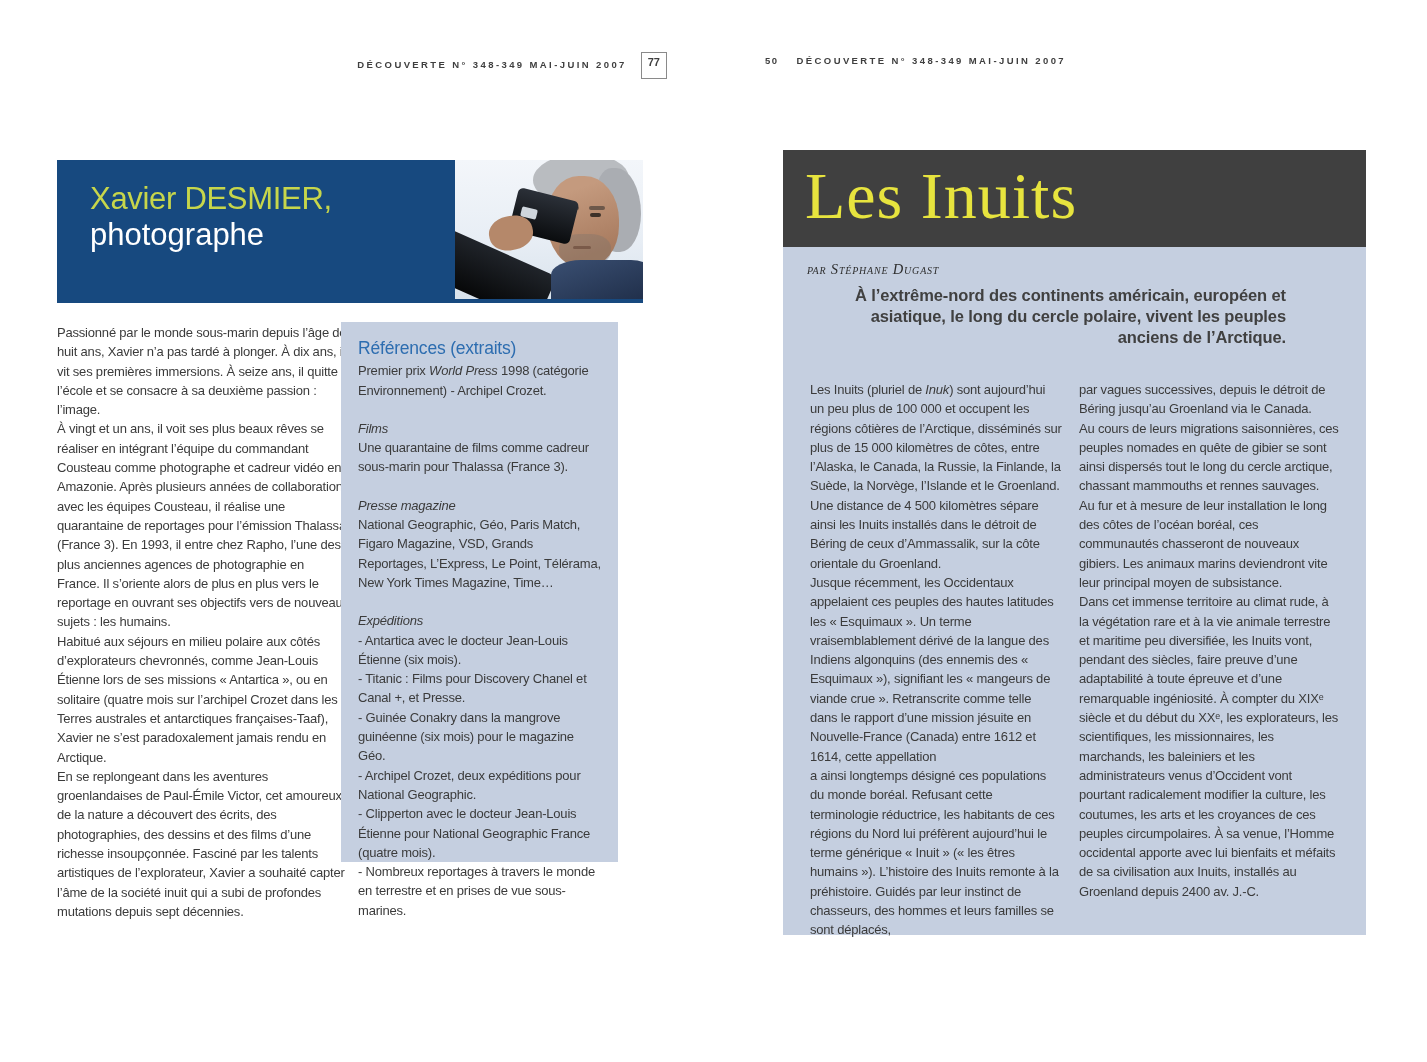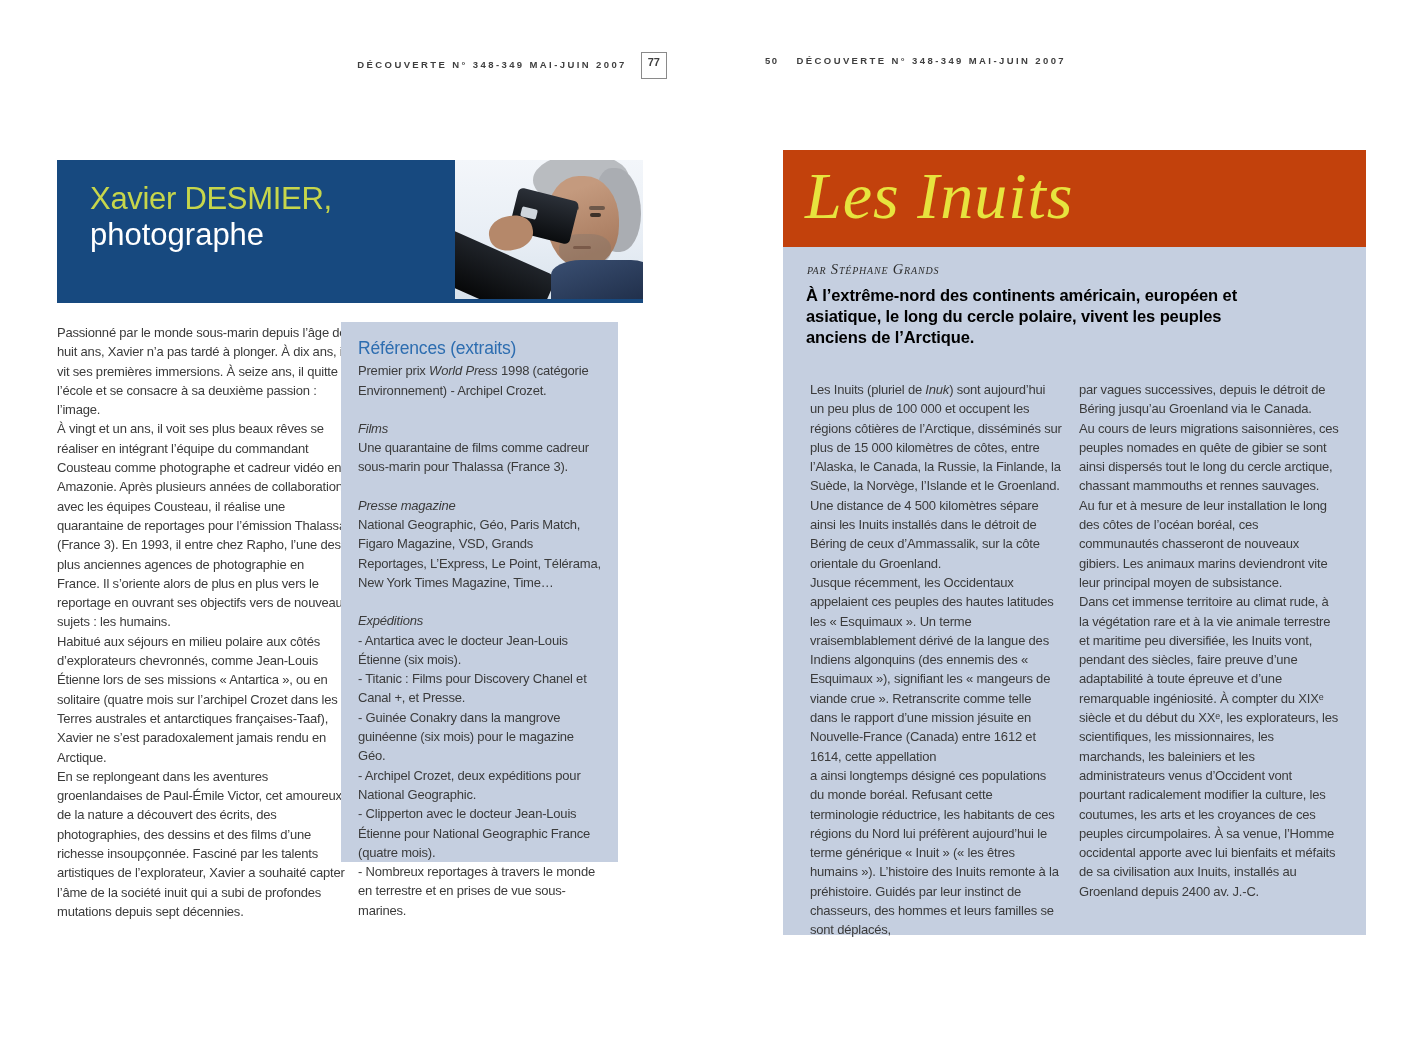--- a/index.html
+++ b/index.html
@@ -99,42 +99,43 @@
   .ref-panel {
     left: 341px; top: 322px; width: 277px; height: 540px;
     background: #c5cfe0; padding: 17px 16px 0 17px;
   }
   .ref-heading { font-size: 17.5px; color: #2d6db0; letter-spacing: -0.2px; margin-bottom: 3px; }
   .ref-panel .sec-title { font-style: italic; margin-top: 19px; }
   .ref-panel p { margin: 0; }
 
   
   .banner-right {
-    left: 783px; top: 150px; width: 583px; height: 97px; background: #c2410c;
-    display: flex; align-items: center; font-style: italic;
+    left: 783px; top: 150px; width: 583px; height: 97px; background: #404040;
+    display: flex; align-items: center;
   }
   .title-inuits {
     font-family: "Liberation Serif", "DejaVu Serif", serif;
     font-size: 66px; color: #e7e43e; padding: 0 0 6px 22px; letter-spacing: 1px;
   }
 
   
   .content-right {
     left: 783px; top: 247px; width: 583px; height: 688px; background: #c5cfe0;
   }
   .byline {
     position: absolute; left: 24px; top: 14px;
     font-family: "Liberation Serif", "DejaVu Serif", serif;
     font-style: italic; font-variant: small-caps; letter-spacing: 0.8px;
     font-size: 14.5px; color: #2e2e2e;
   }
   .intro {
     position: absolute; left: 23px; top: 38px; width: 480px;
-    font-size: 16.5px; line-height: 21px; font-weight: 700; color: #000000;
+    font-size: 16.5px; line-height: 21px; font-weight: 700; color: #404040;
     letter-spacing: -0.1px;
+    text-align: right;
   }
   .col { position: absolute; top: 133px; }
   .col p { margin: 0; }
   .col-1 { left: 27px; width: 252px; }
   .col-2 { left: 296px; width: 262px; }
 </style>
 </head>
 <body>
 
 <div class="abs runhead head-left">
@@ -192,21 +193,21 @@
 
 <div class="abs runhead head-right">
   <span class="folio-plain">50</span><span>DÉCOUVERTE N° 348-349 MAI-JUIN 2007</span>
 </div>
 
 <div class="abs banner-right">
   <div class="title-inuits">Les Inuits</div>
 </div>
 
 <div class="abs content-right">
-  <div class="byline">par Stéphane Grands</div>
+  <div class="byline">par Stéphane Dugast</div>
   <div class="intro">À l’extrême-nord des continents américain, européen et asiatique, le long du cercle polaire, vivent les peuples anciens de l’Arctique.</div>
 
   <div class="col col-1 body-copy">
     <p><span>Les Inuits (pluriel de </span><i>Inuk</i><span>) sont aujourd’hui un peu plus de 100 000 et occupent les régions côtières de l’Arctique, disséminés sur plus de 15 000 kilomètres de côtes, entre l’Alaska, le Canada, la Russie, la Finlande, la Suède, la Norvège, l’Islande et le Groenland. Une distance de 4 500 kilomètres sépare ainsi les Inuits installés dans le détroit de Béring de ceux d’Ammassalik, sur la côte orientale du Groenland.</span></p>
     <div>
         <p>Jusque récemment, les Occidentaux appelaient ces peuples des hautes latitudes les « Esquimaux ». Un terme vraisemblablement dérivé de la langue des Indiens algonquins (des ennemis des « Esquimaux »), signifiant les « mangeurs de viande crue ». Retranscrite comme telle dans le rapport d’une mission jésuite en Nouvelle-France (Canada) entre 1612 et 1614, cette appellation</p>
         <p>a ainsi longtemps désigné ces populations du monde boréal. Refusant cette terminologie réductrice, les habitants de ces régions du Nord lui préfèrent aujourd’hui le terme générique « Inuit » (« les êtres humains »). L’histoire des Inuits remonte à la préhistoire. Guidés par leur instinct de chasseurs, des hommes et leurs familles se sont déplacés,</p>
       </div>
   </div>
 

